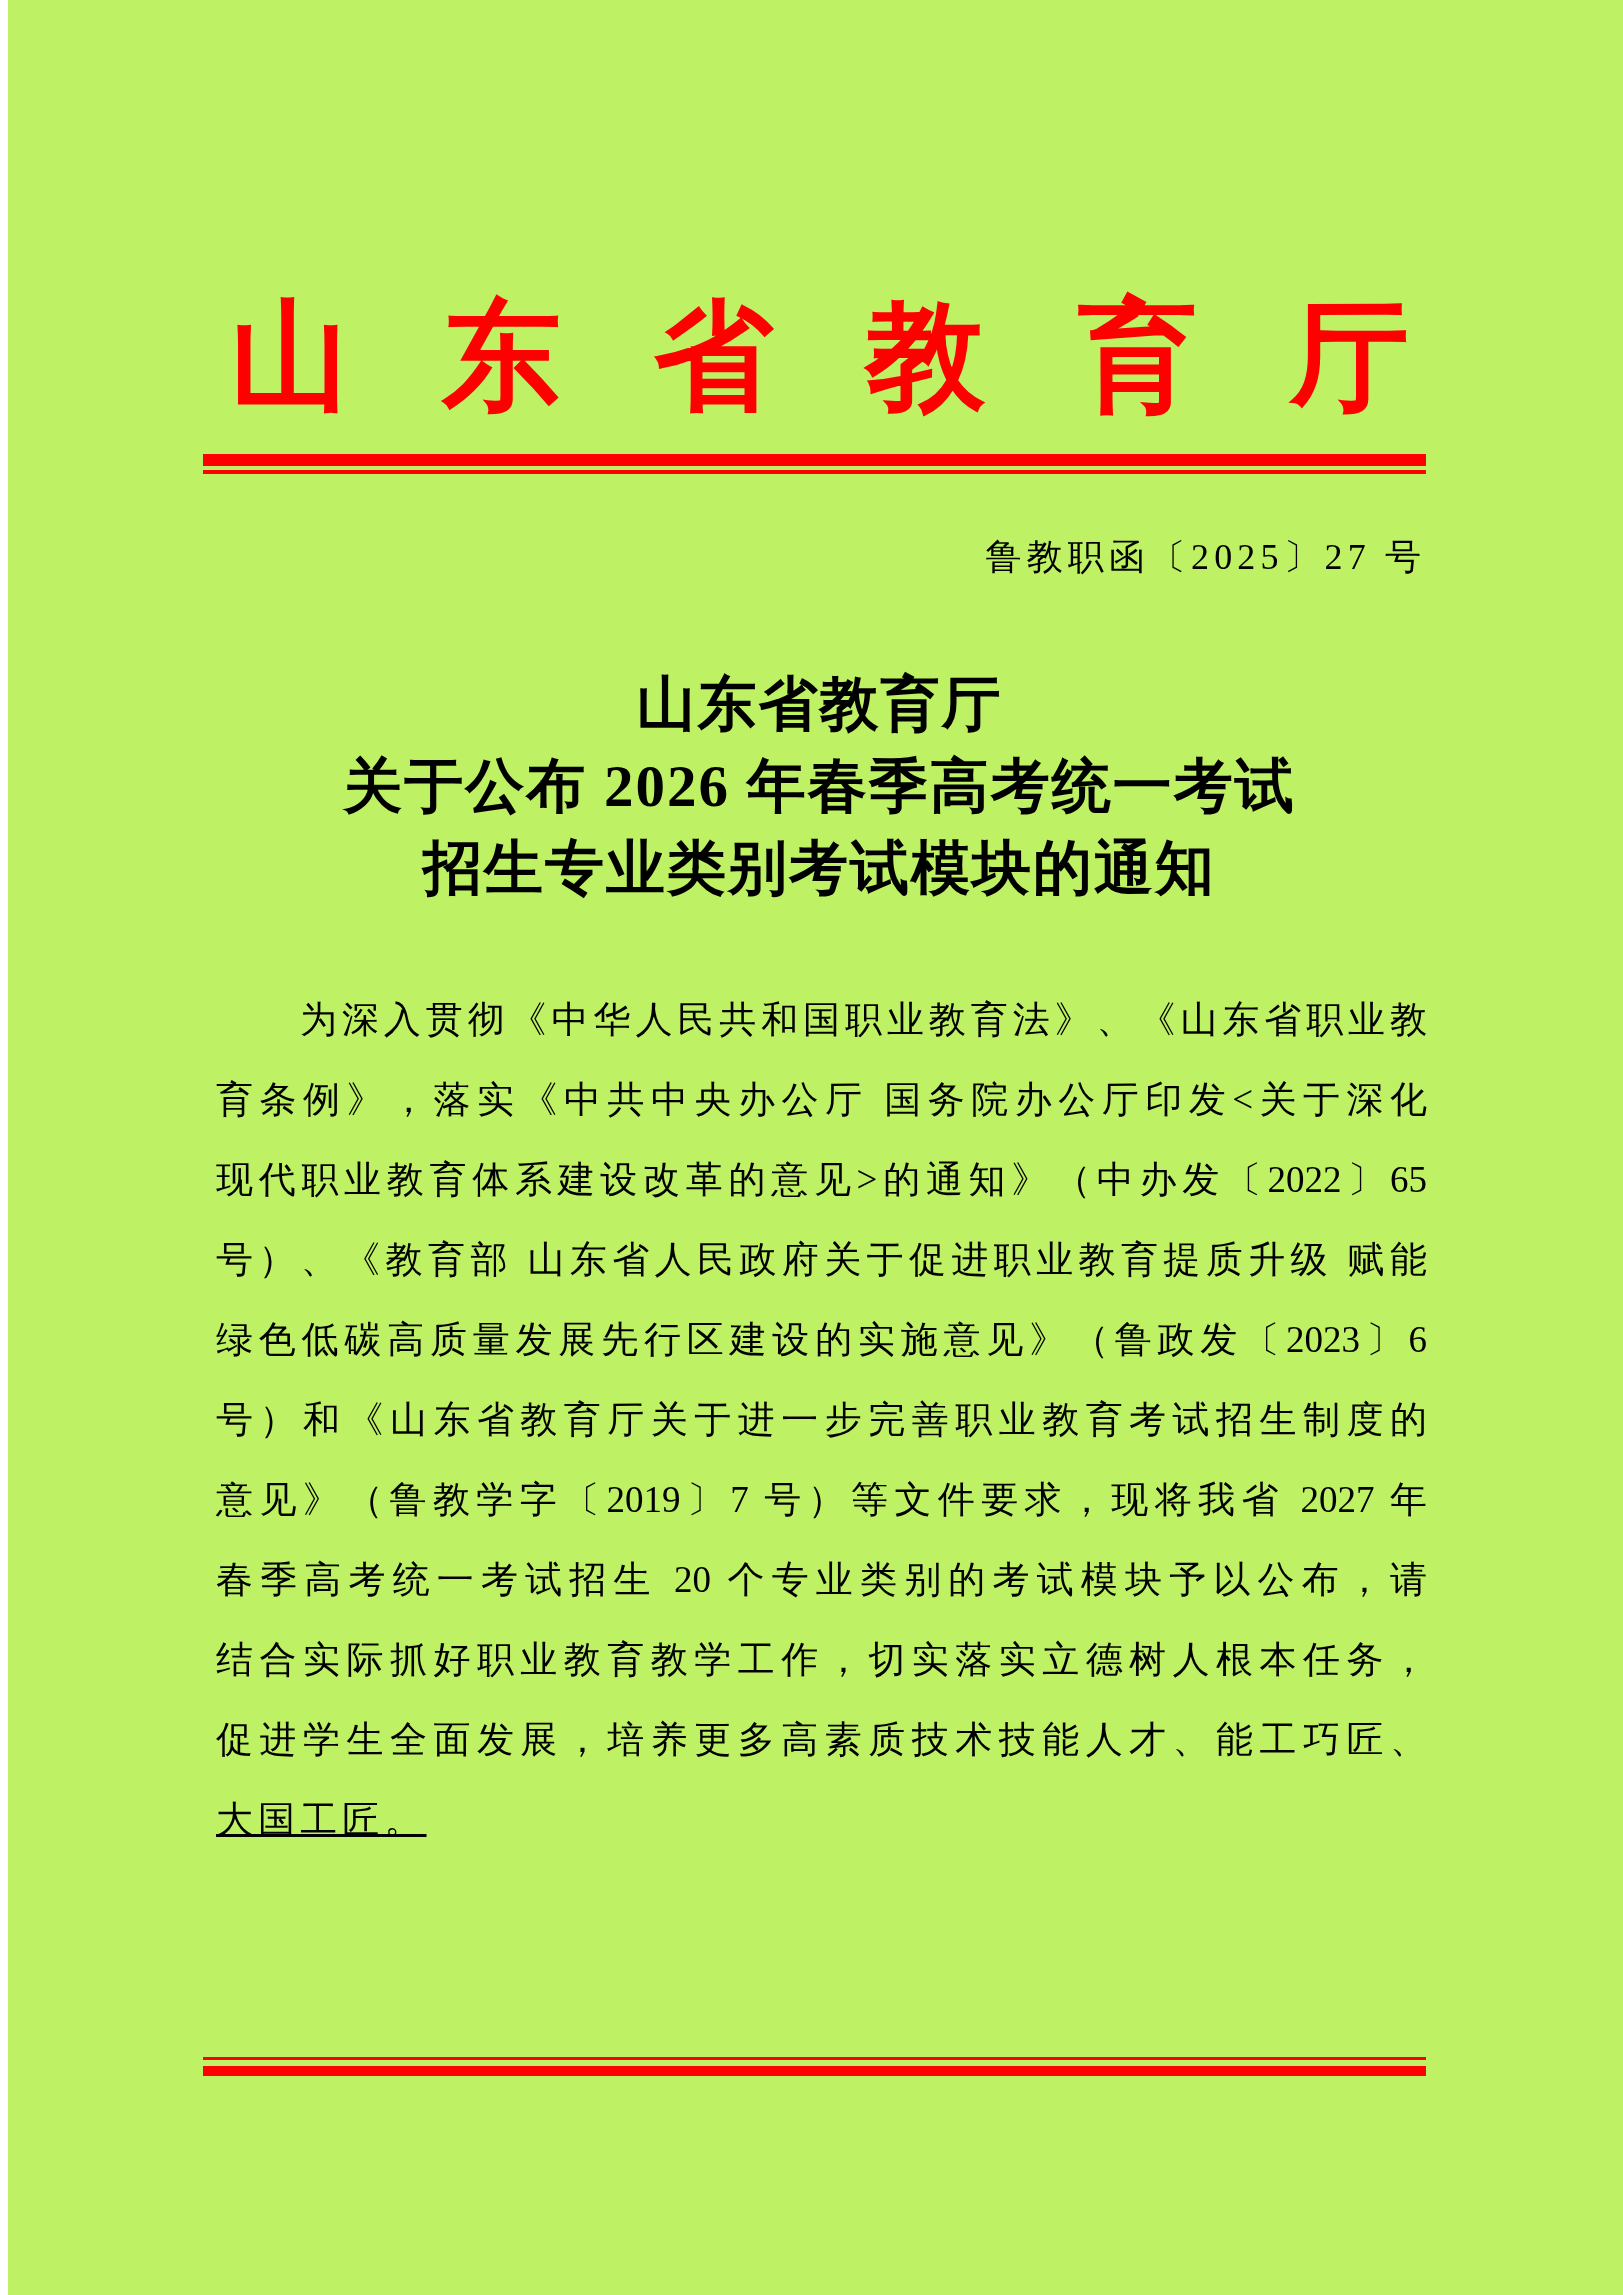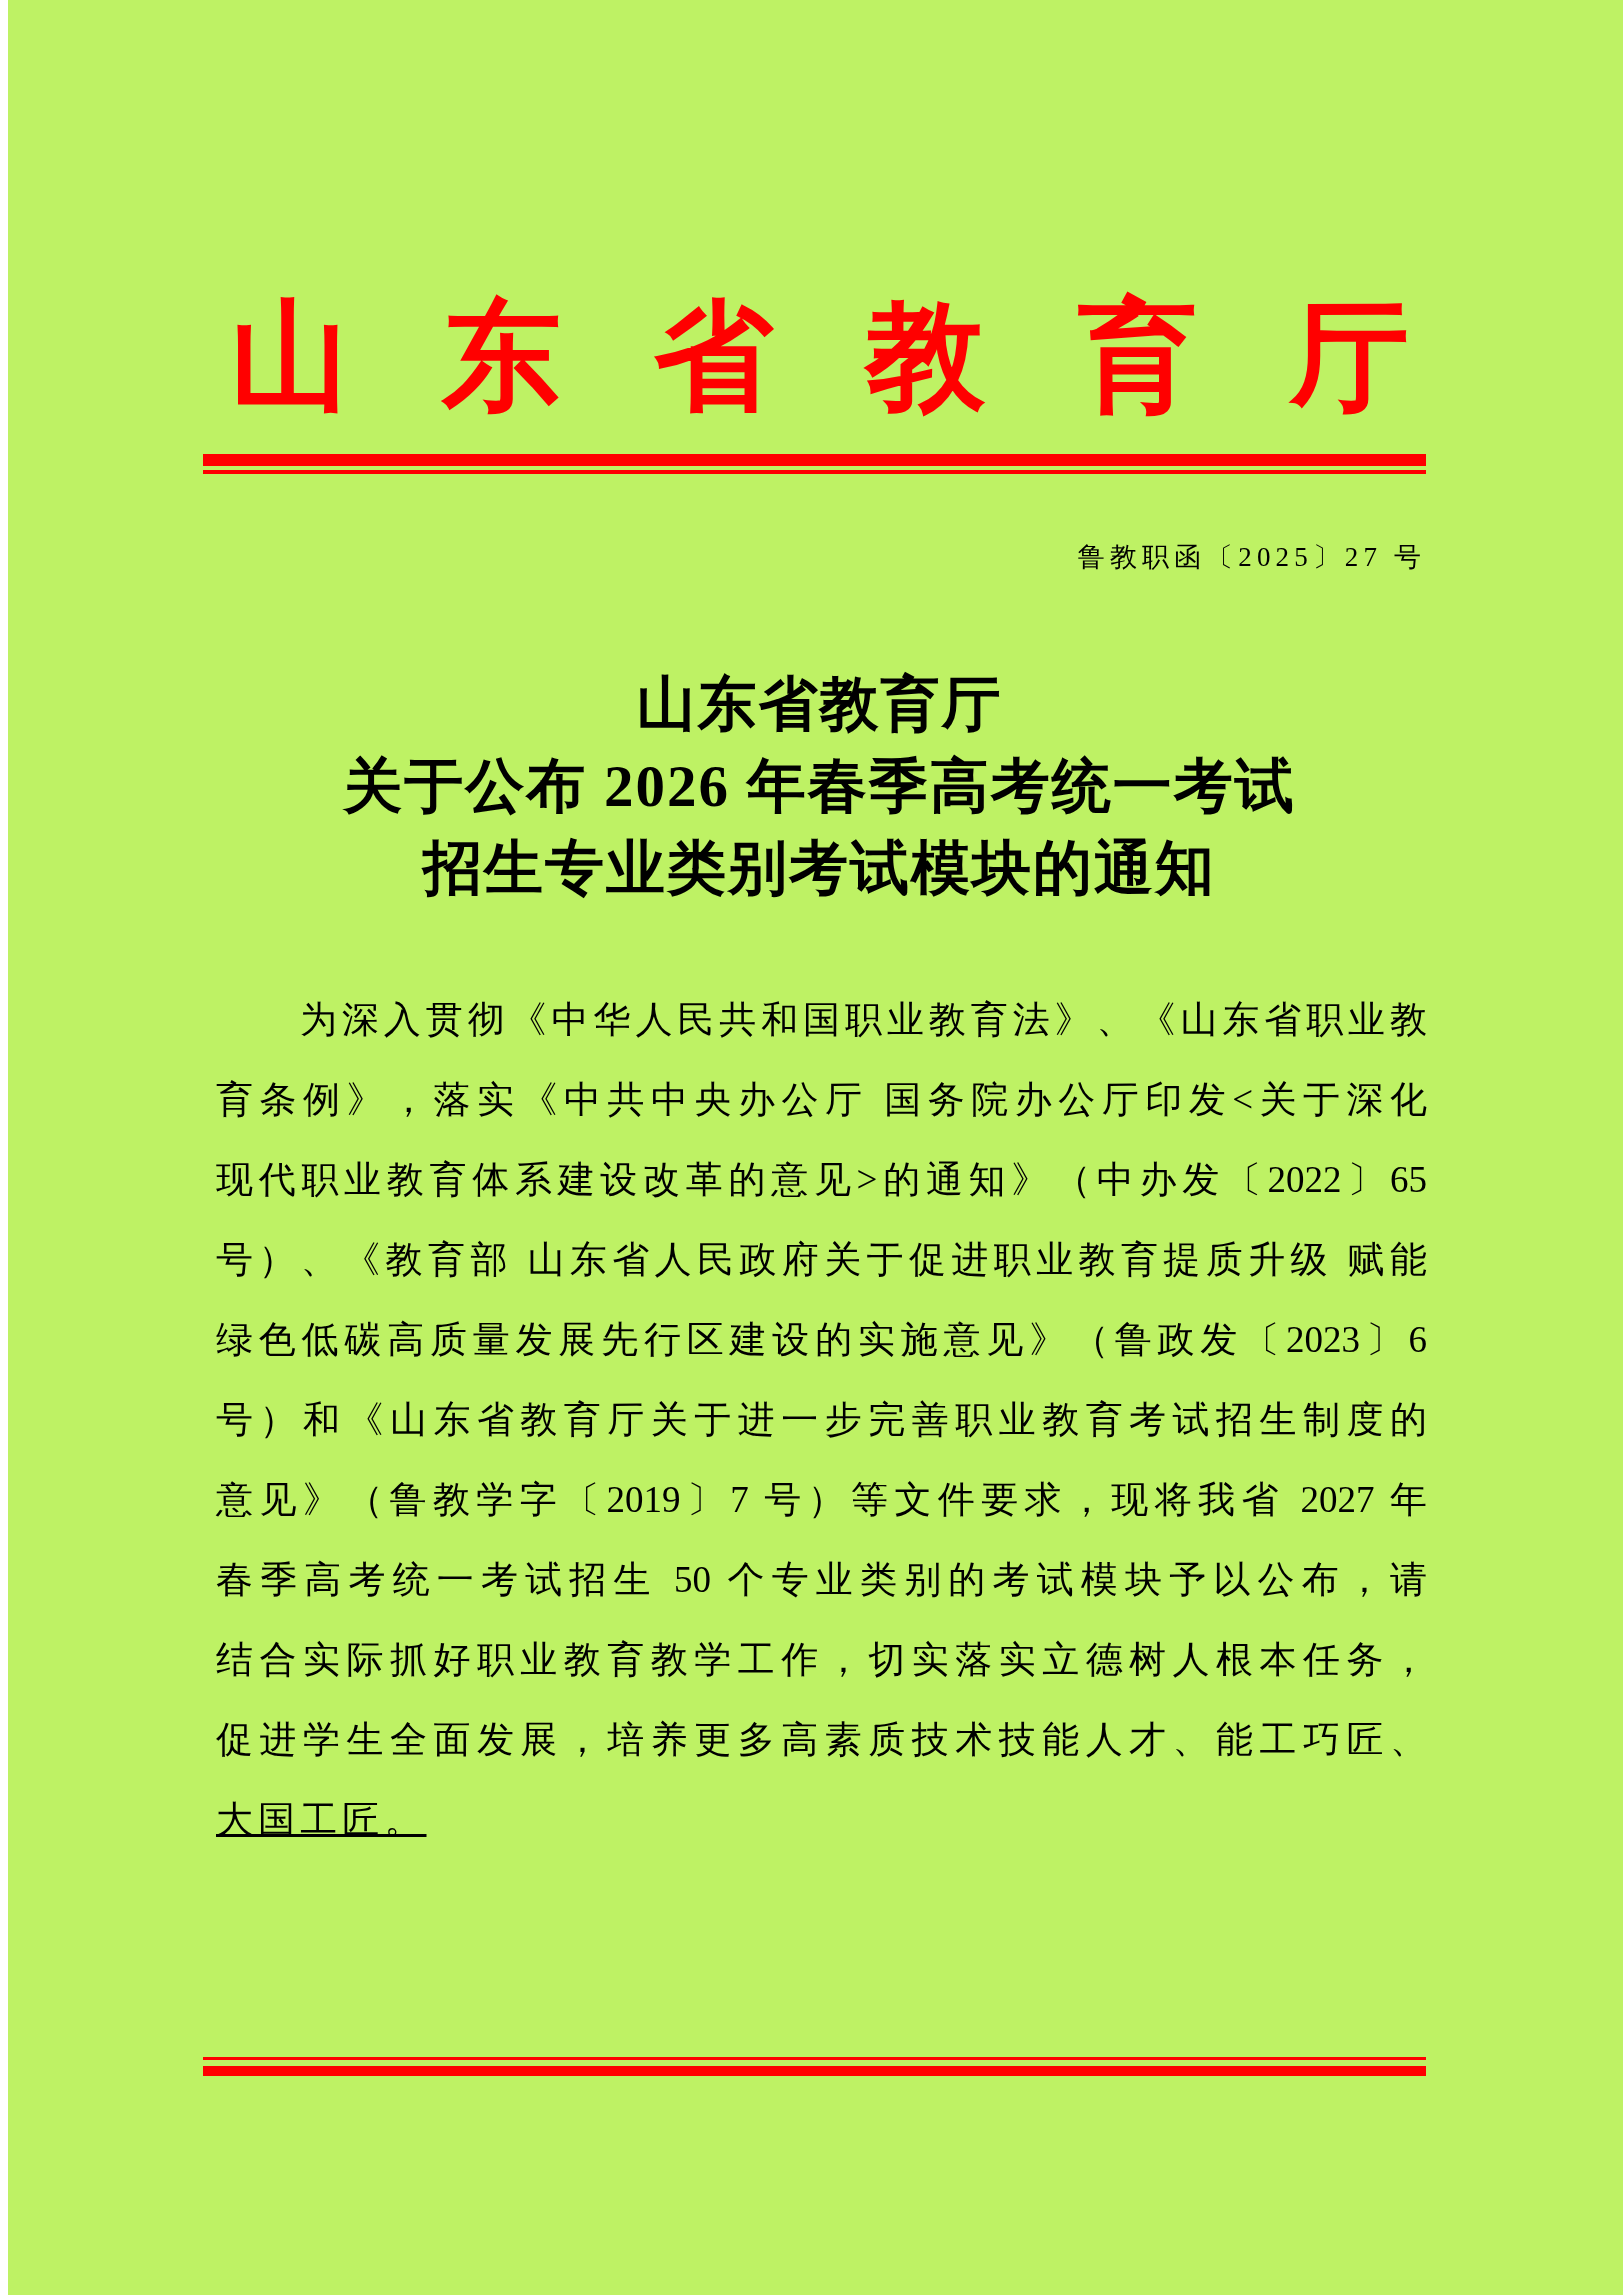--- a/index.html
+++ b/index.html
@@ -47,21 +47,21 @@
   }
   .rule.top-thick    { top: 454px;  height: 11.8px; }
   .rule.top-thin     { top: 470px;  height: 3.6px;  }
   .rule.bottom-thin  { top: 2057px; height: 3.1px;  }
   .rule.bottom-thick { top: 2066px; height: 9.7px; }
   
   .doc-number {
     position: absolute;
     top: 533px;
     right: 205px;
-    font-size: 27px;
+    font-size: 36px;
     line-height: 49px;
     letter-spacing: 5.1px;
     white-space: nowrap;
   }
   
   .title-block {
     position: absolute;
     top: 663px;
     left: 0;
     width: 100%;
@@ -108,21 +108,21 @@
   </div>
 
   <div class="body-block">
     <div class="line j indent">为深入贯彻《中华人民共和国职业教育法》、《山东省职业教</div>
     <div class="line j">育条例》，落实《中共中央办公厅 国务院办公厅印发&lt;关于深化</div>
     <div class="line j">现代职业教育体系建设改革的意见&gt;的通知》（中办发〔2022〕65</div>
     <div class="line j">号）、《教育部 山东省人民政府关于促进职业教育提质升级 赋能</div>
     <div class="line j">绿色低碳高质量发展先行区建设的实施意见》（鲁政发〔2023〕6</div>
     <div class="line j">号）和《山东省教育厅关于进一步完善职业教育考试招生制度的</div>
     <div class="line j">意见》（鲁教学字〔2019〕7 号）等文件要求，现将我省 2027 年</div>
-    <div class="line j">春季高考统一考试招生 50 个专业类别的考试模块予以公布，请</div>
+    <div class="line j">春季高考统一考试招生 20 个专业类别的考试模块予以公布，请</div>
     <div class="line j">结合实际抓好职业教育教学工作，切实落实立德树人根本任务，</div>
     <div class="line j">促进学生全面发展，培养更多高素质技术技能人才、能工巧匠、</div>
     <div class="line last-line">大国工匠。</div>
   </div>
 
   <div class="rule bottom-thin"></div>
   <div class="rule bottom-thick"></div>
 
 </div>
 

